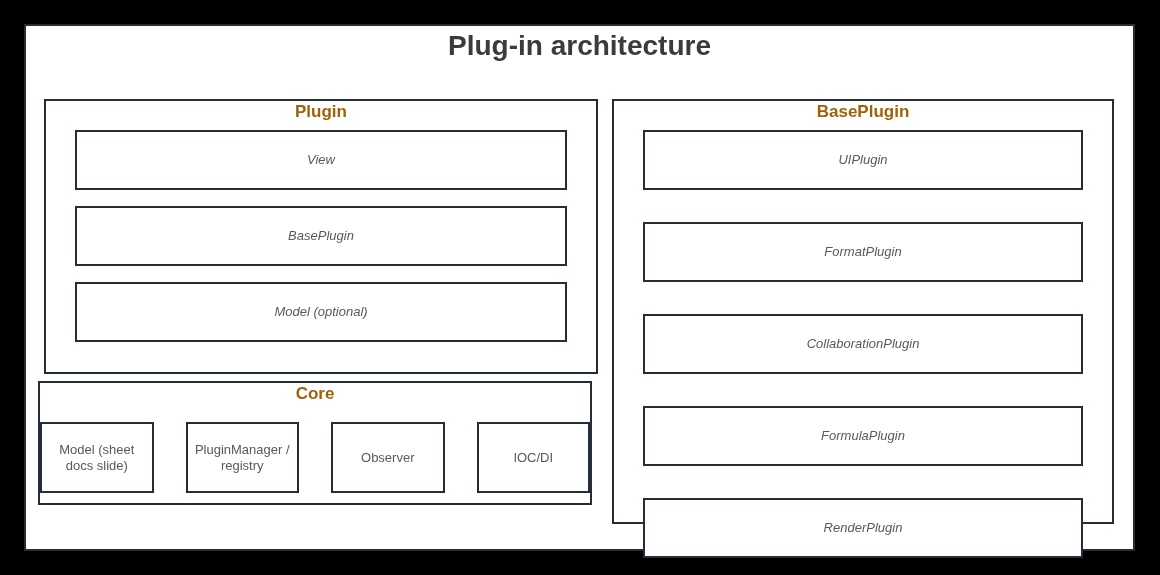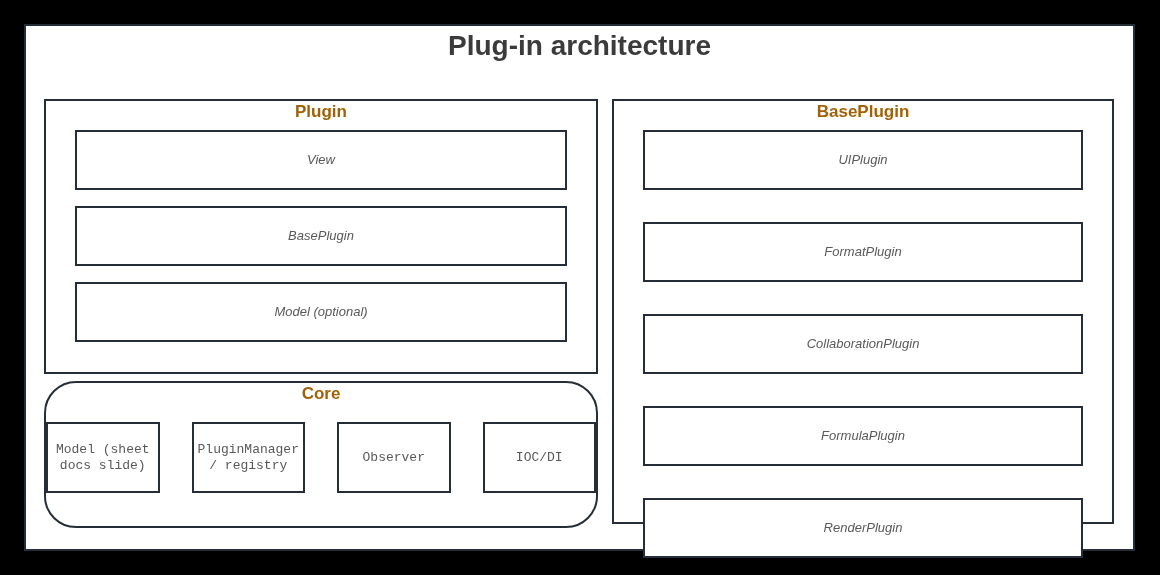--- a/index.html
+++ b/index.html
@@ -40,41 +40,40 @@
     border: 2px solid #252e38;
   }
   .group-title {
     text-align: center;
     font-size: 17px;
     font-weight: bold;
     color: #a16207;
     line-height: 22px;
   }
   .group-plugin     { left: 18px;  top: 73px;  width: 554px; height: 275px; }
-  .group-core       { left: 18px;  top: 355px; width: 554px; height: 147px; border-radius: 32px; }
+  .group-core       { left: 12px;  top: 355px; width: 554px; height: 124px; }
   .group-baseplugin { left: 586px; top: 73px;  width: 502px; height: 425px; }
 
   .stack {
     display: flex;
     flex-direction: column;
     padding: 7px 29px 0 29px;
   }
   .group-plugin .stack .box { margin-bottom: 16px; }
   .group-baseplugin .stack .box { margin-bottom: 32px; }
   .stack .box {
     height: 60px;
     width: 100%;
     font-style: italic;
   }
   .row {
     display: flex;
     justify-content: center;
     gap: 32px;
     padding-top: 17px;
-    font-family: Liberation Mono, monospace;
   }
   .row .box {
     width: 118px;
     height: 71px;
     padding: 4px;
   }
   .box {
     border: 2px solid #252e38;
     background: #ffffff;
     display: flex;

